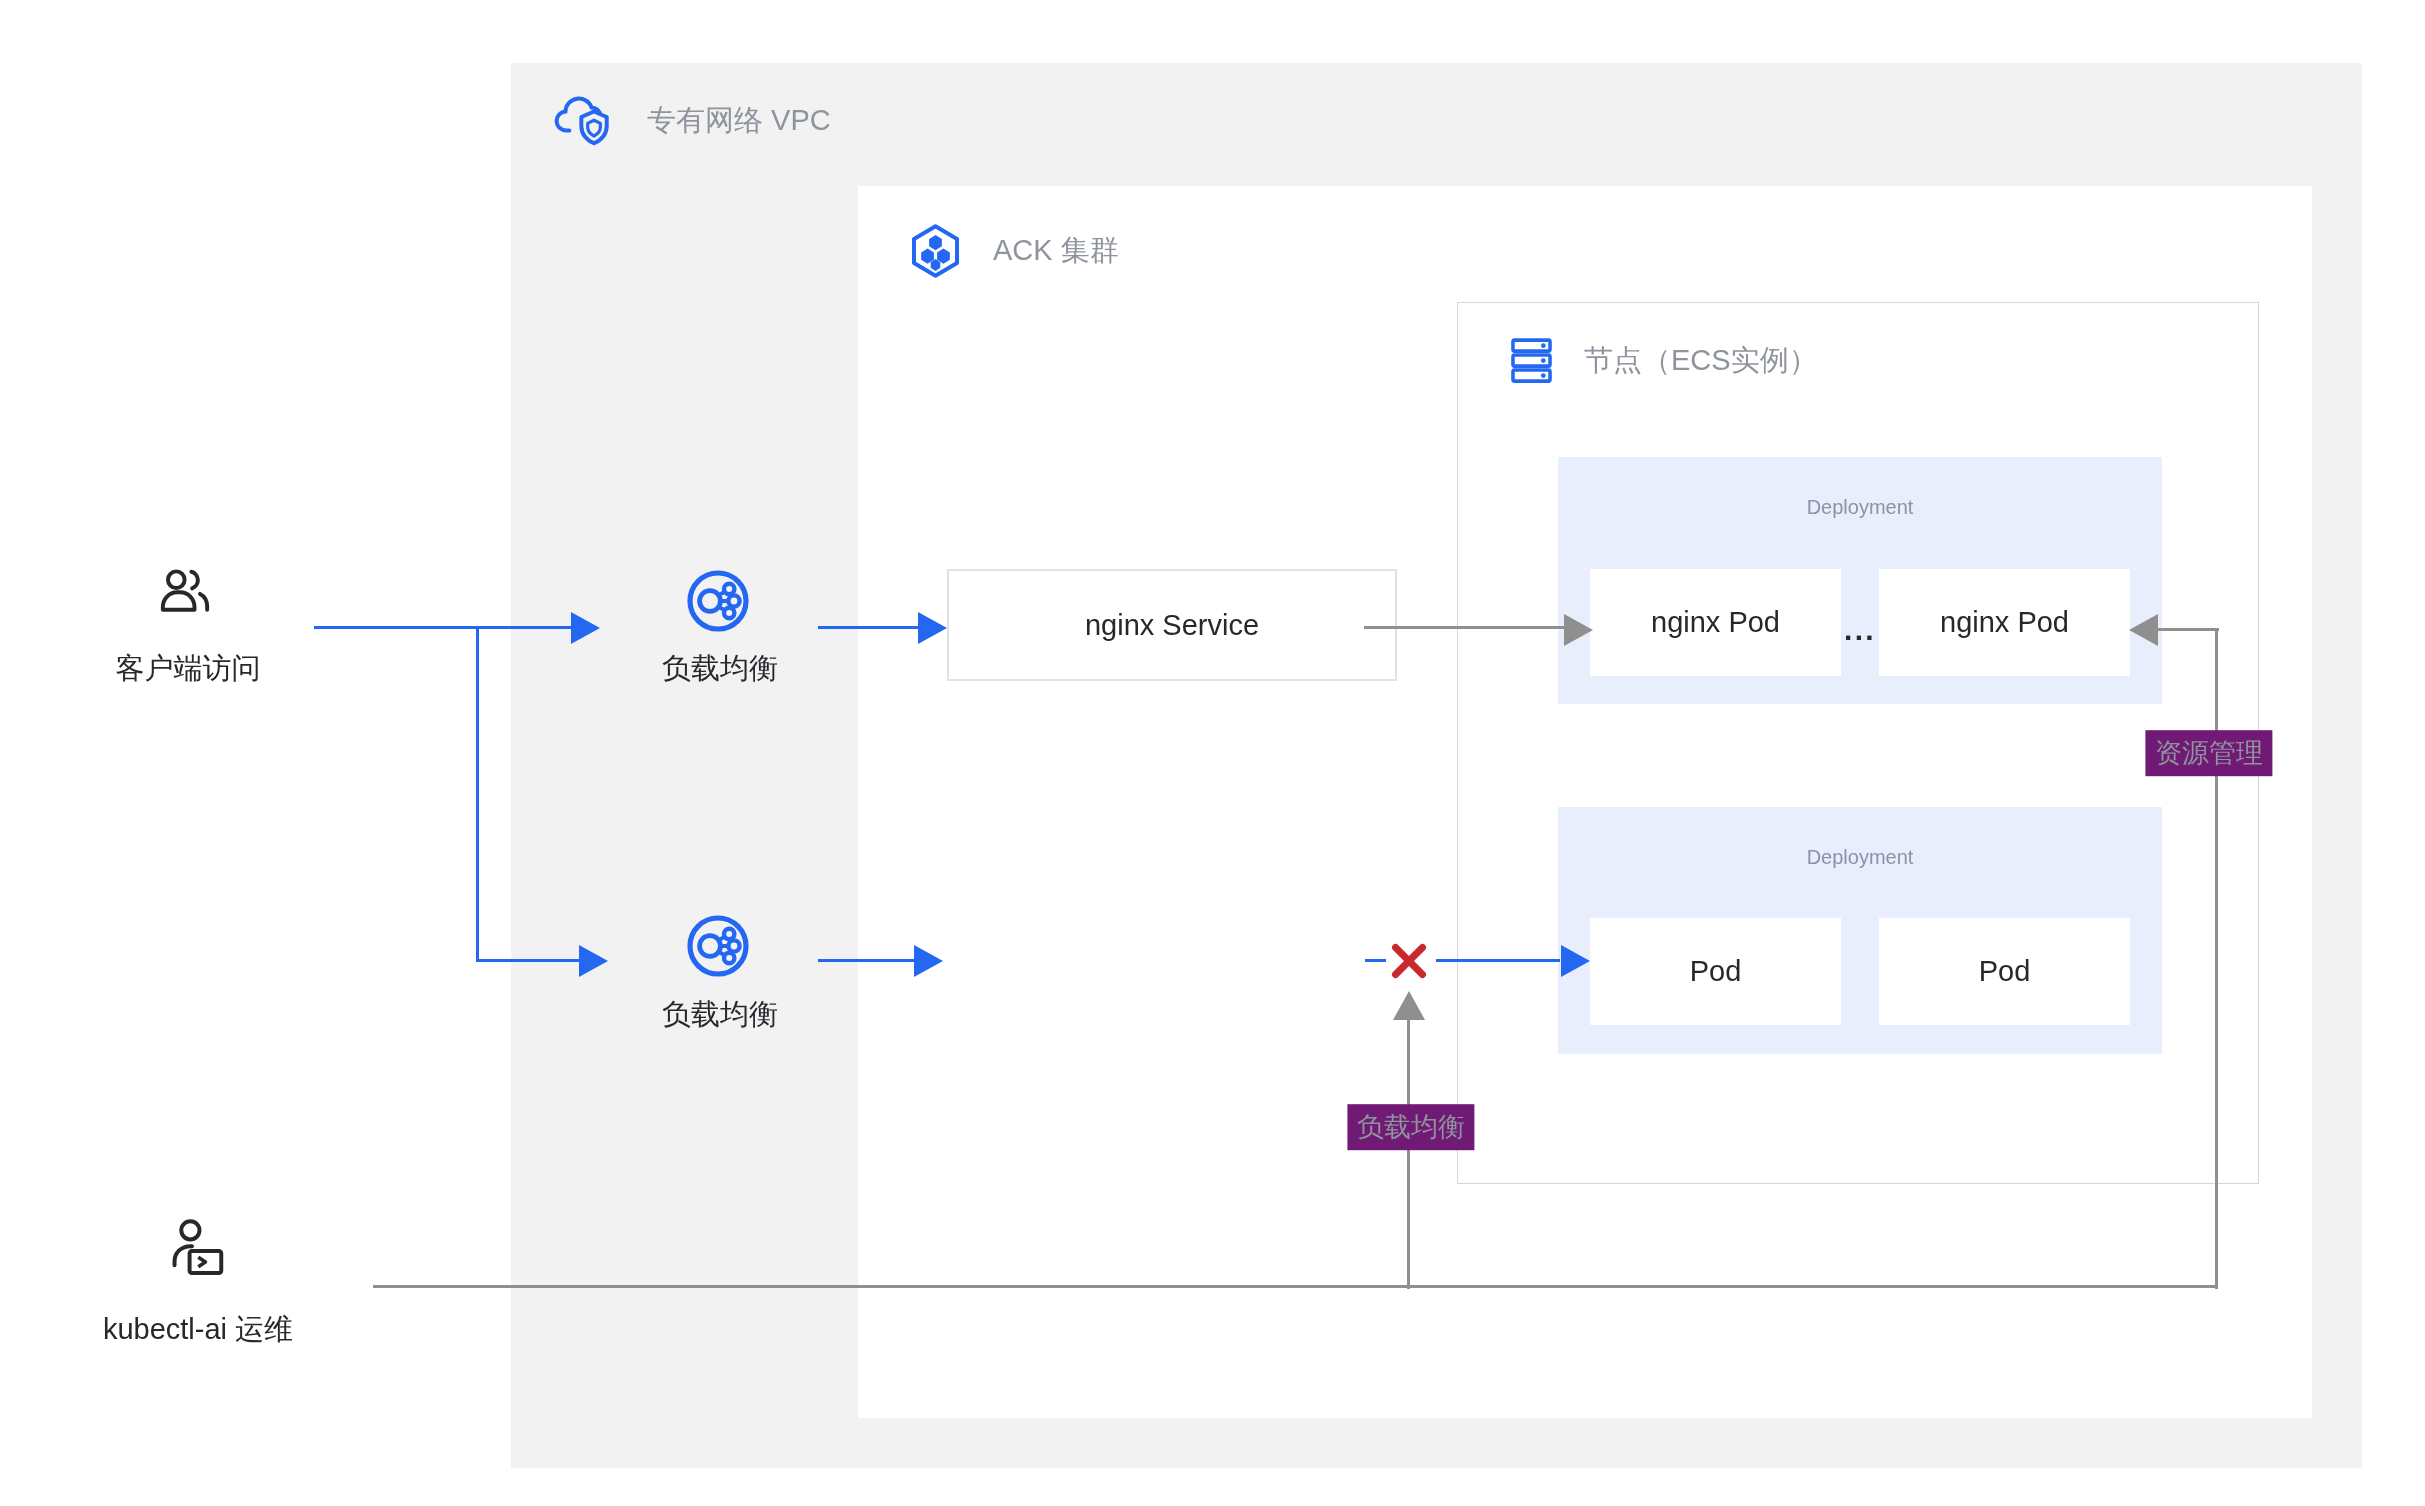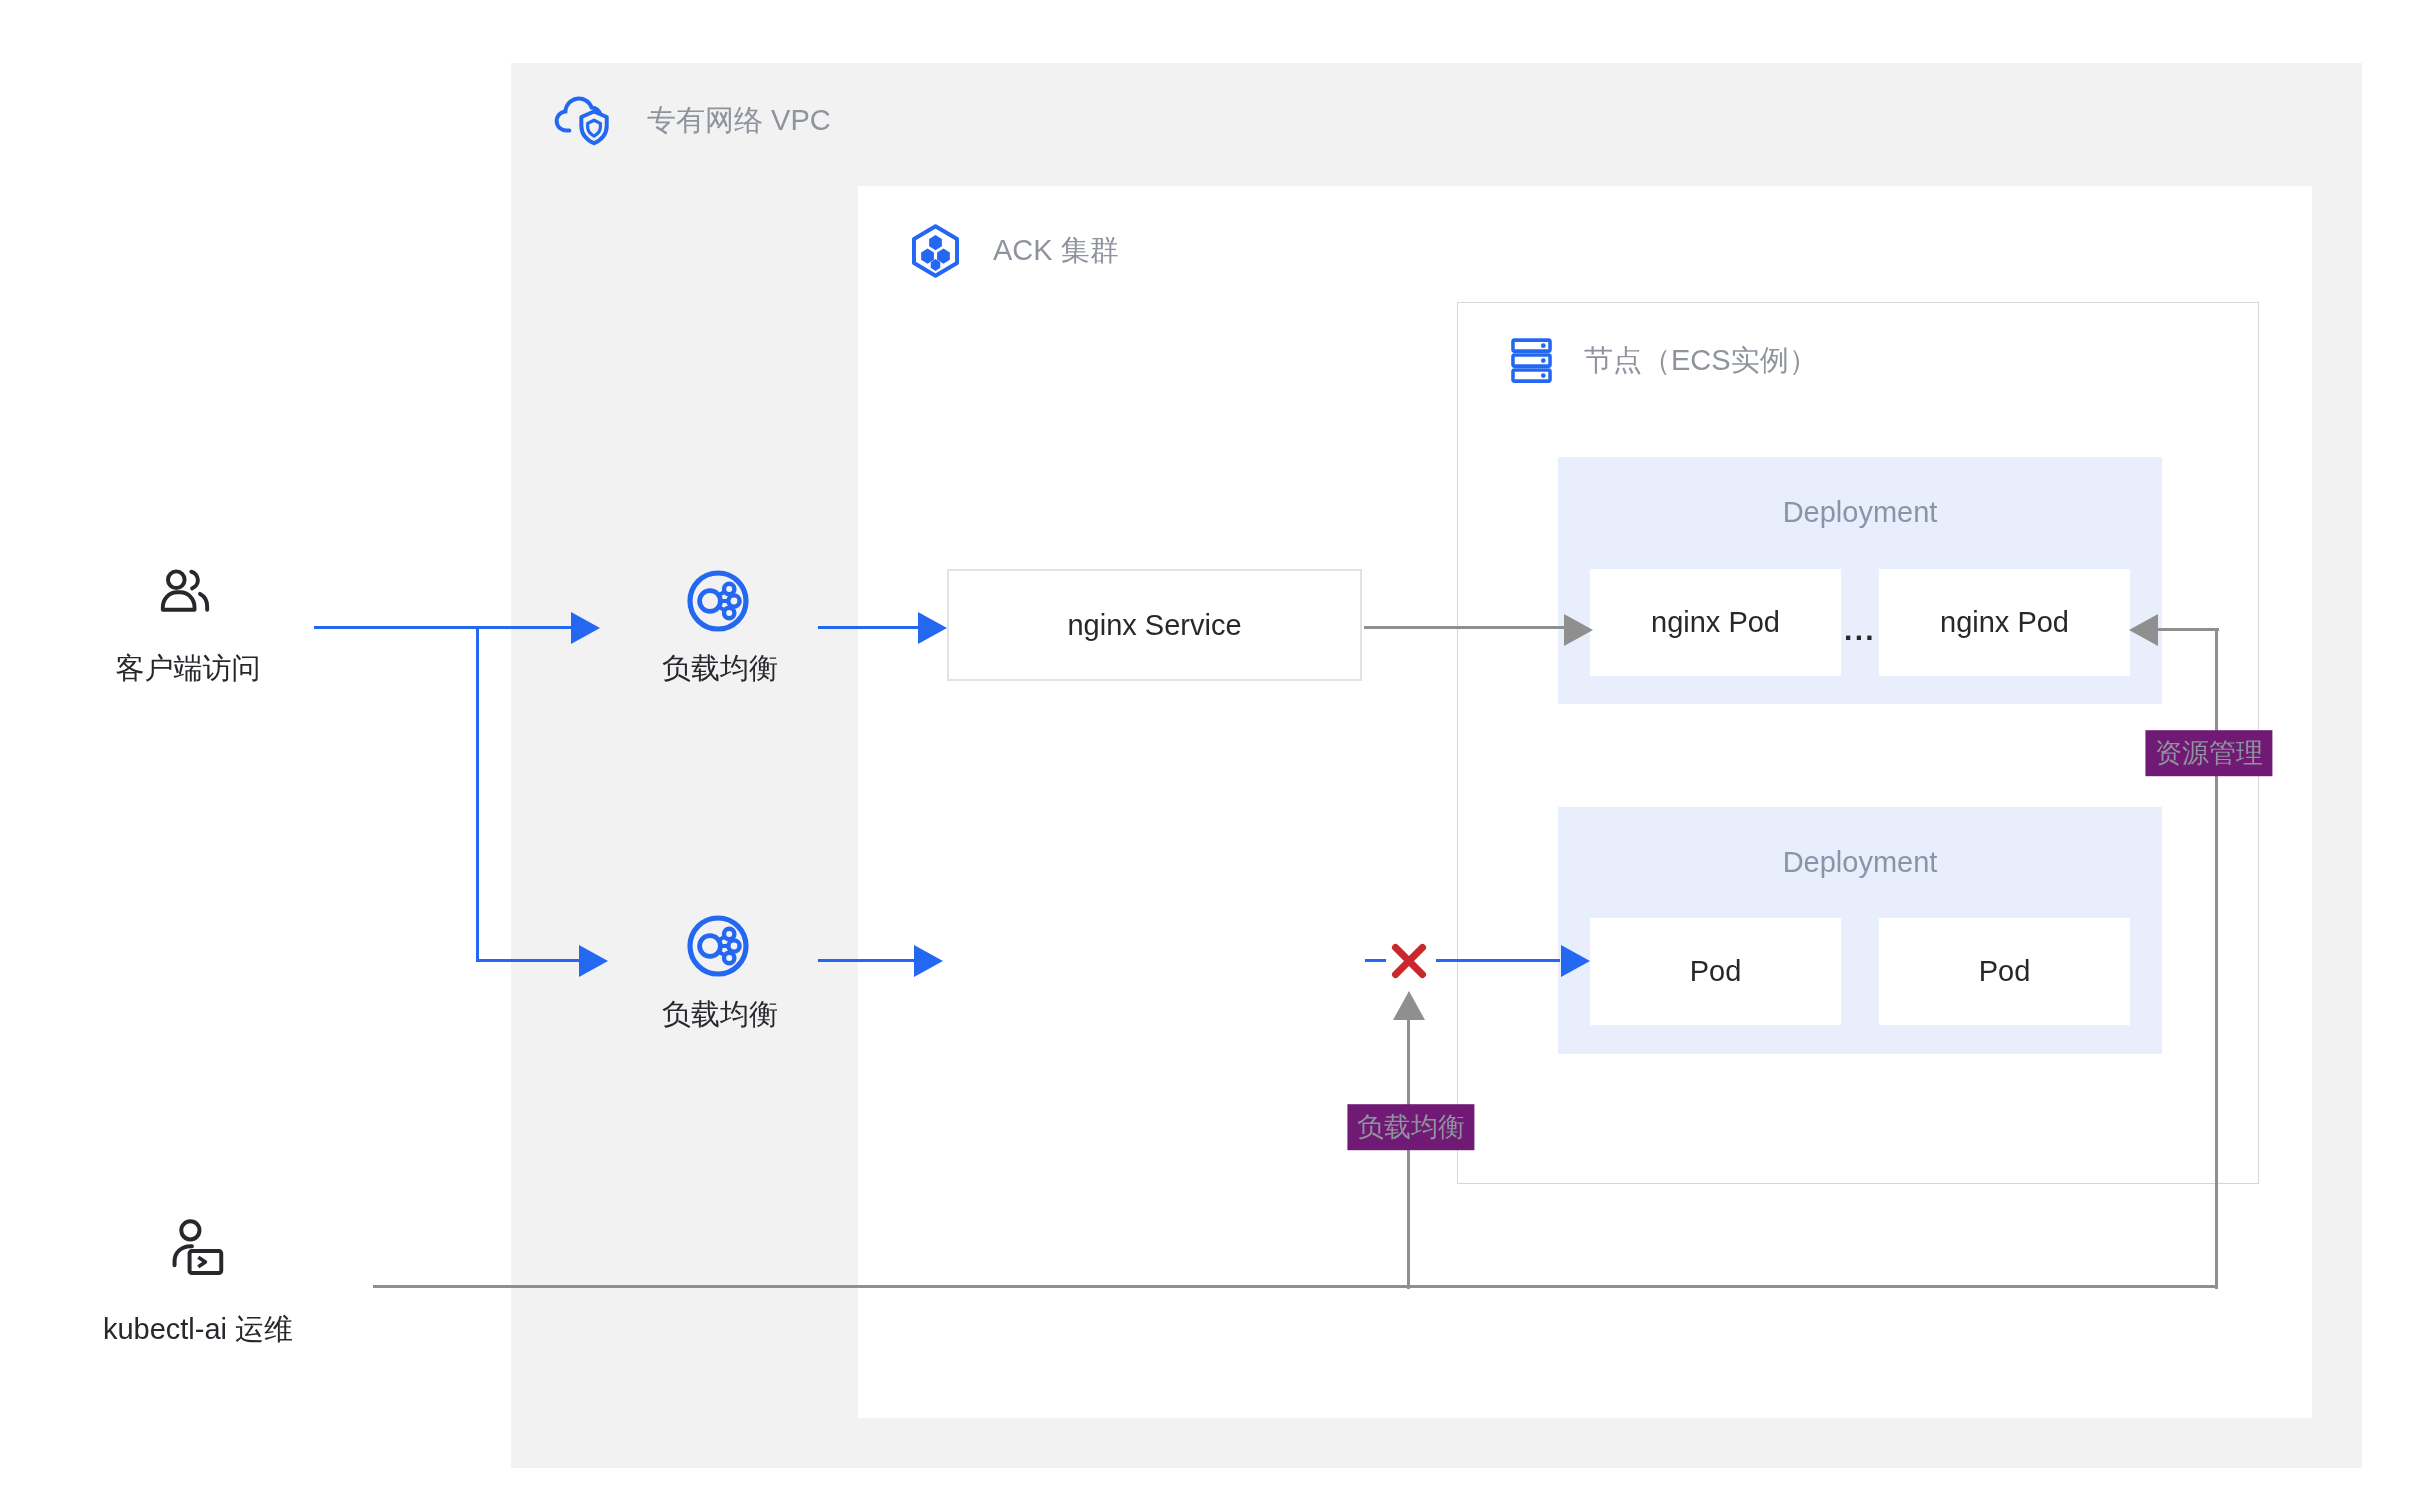--- a/index.html
+++ b/index.html
@@ -3,21 +3,21 @@
 <meta charset="utf-8">
 <style>
   html,body{margin:0;padding:0;background:#fff;}
   #canvas{position:relative;width:2426px;height:1506px;background:#fff;overflow:hidden;
           font-family:"Liberation Sans","DejaVu Sans",sans-serif;}
   .box{position:absolute;box-sizing:border-box;}
   .vpc{background:var(--vpc-bg);}
   .ack{background:#fff;}
   .nodebox{background:#fff;border:1.6px solid #d6d6d9;}
   .dep{background:var(--lavender);}
-  .dep-label{position:absolute;text-align:center;font-size:29px;color:var(--dep-text);}
+  .dep-label{position:absolute;text-align:center;font-size:20px;color:var(--dep-text);}
   .pod{position:absolute;box-sizing:border-box;background:#fff;display:flex;align-items:center;justify-content:center;
        font-size:29px;font-weight:500;color:var(--text-dark);}
   .svc{position:absolute;box-sizing:border-box;background:#fff;border:2.4px solid #e2e2e4;display:flex;align-items:center;justify-content:center;
        font-size:29px;font-weight:500;color:var(--text-dark);text-align:center;}
   .svc .wrap{width:279px;line-height:1.5;}
   .hdr{position:absolute;display:flex;align-items:center;gap:32px;font-size:29px;color:var(--text-gray);white-space:nowrap;}
   .hline{position:absolute;height:3.2px;}
   .vline{position:absolute;width:3.2px;}
   .blue-l{background:var(--accent-blue);}
   .gray-l{background:var(--arrow-gray);}
@@ -48,21 +48,21 @@
   <div class="dep-label" style="left:1558px;top:496px;width:604px;">Deployment</div>
   <div class="pod" style="left:1590px;top:569px;width:251px;height:107px;">nginx Pod</div>
   <div class="ellipsis" style="left:1860px;top:630px;">...</div>
   <div class="pod" style="left:1879px;top:569px;width:251px;height:107px;">nginx Pod</div>
 
   <div class="box dep" style="left:1558px;top:807px;width:604px;height:247px;"></div>
   <div class="dep-label" style="left:1558px;top:846px;width:604px;">Deployment</div>
   <div class="pod" style="left:1590px;top:918px;width:251px;height:107px;">Pod</div>
   <div class="pod" style="left:1879px;top:918px;width:251px;height:107px;">Pod</div>
 
-  <div class="svc" style="left:947px;top:569px;width:415px;height:112px;">
+  <div class="svc" style="left:947px;top:569px;width:450px;height:112px;">
     <span>nginx Service</span>
   </div>
 
   <div class="hline gray-l" style="left:1364px;top:626px;width:201px;"></div>
   <div class="head h-right gray-h" style="left:1564px;top:614px;"></div>
 
   <div class="hline gray-l" style="left:2158px;top:628px;width:61px;"></div>
   <div class="head h-left gray-h" style="left:2129px;top:614px;"></div>
   <div class="vline gray-l" style="left:2215px;top:628px;height:661px;"></div>
 

